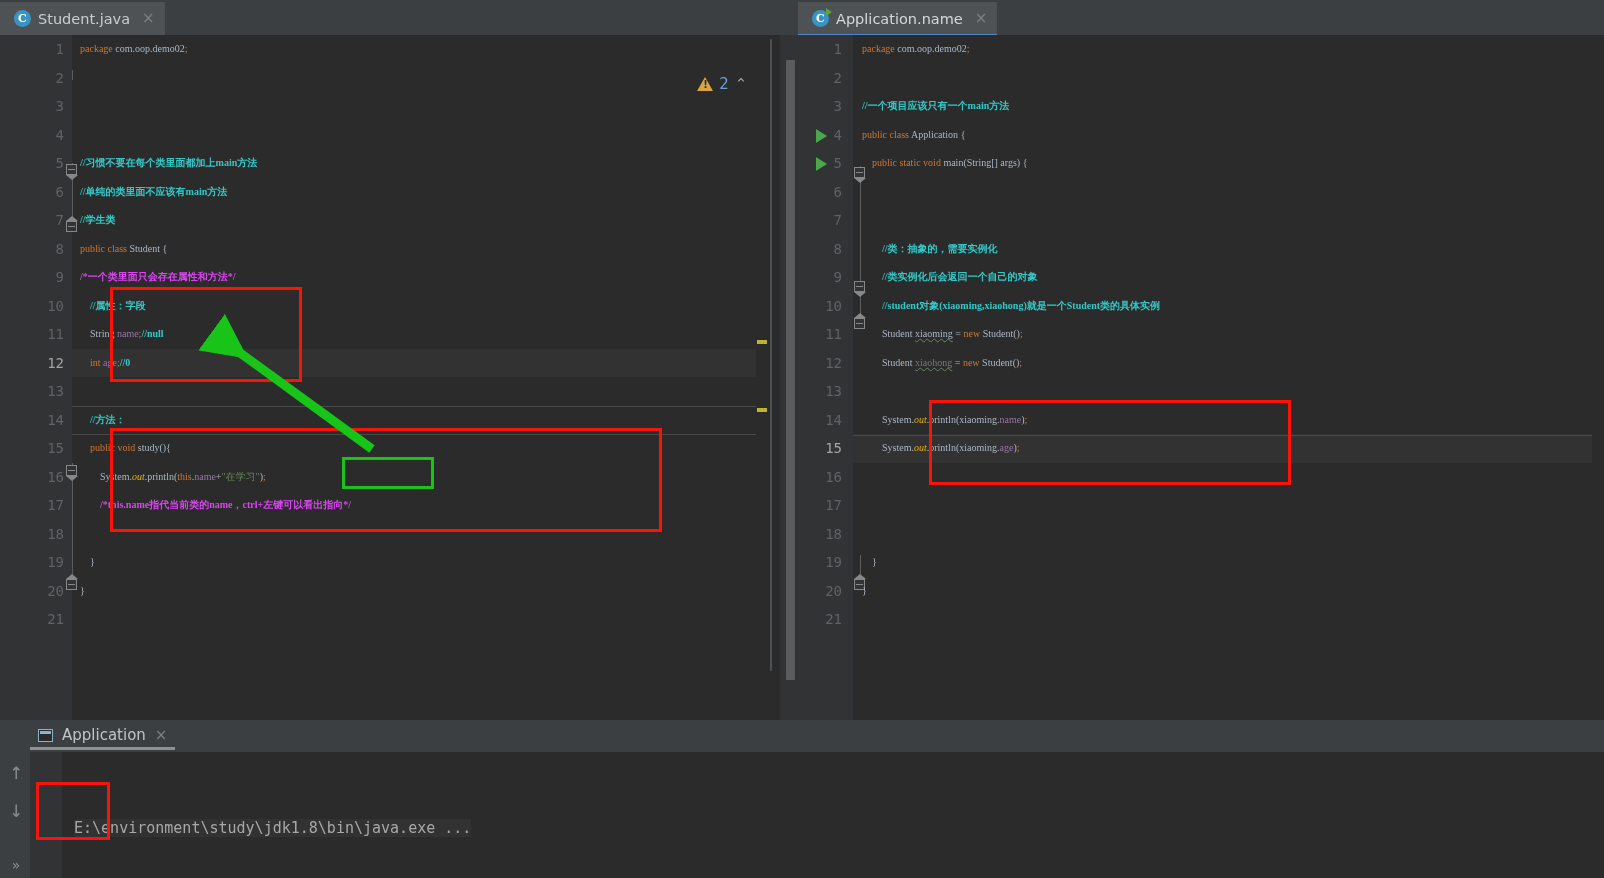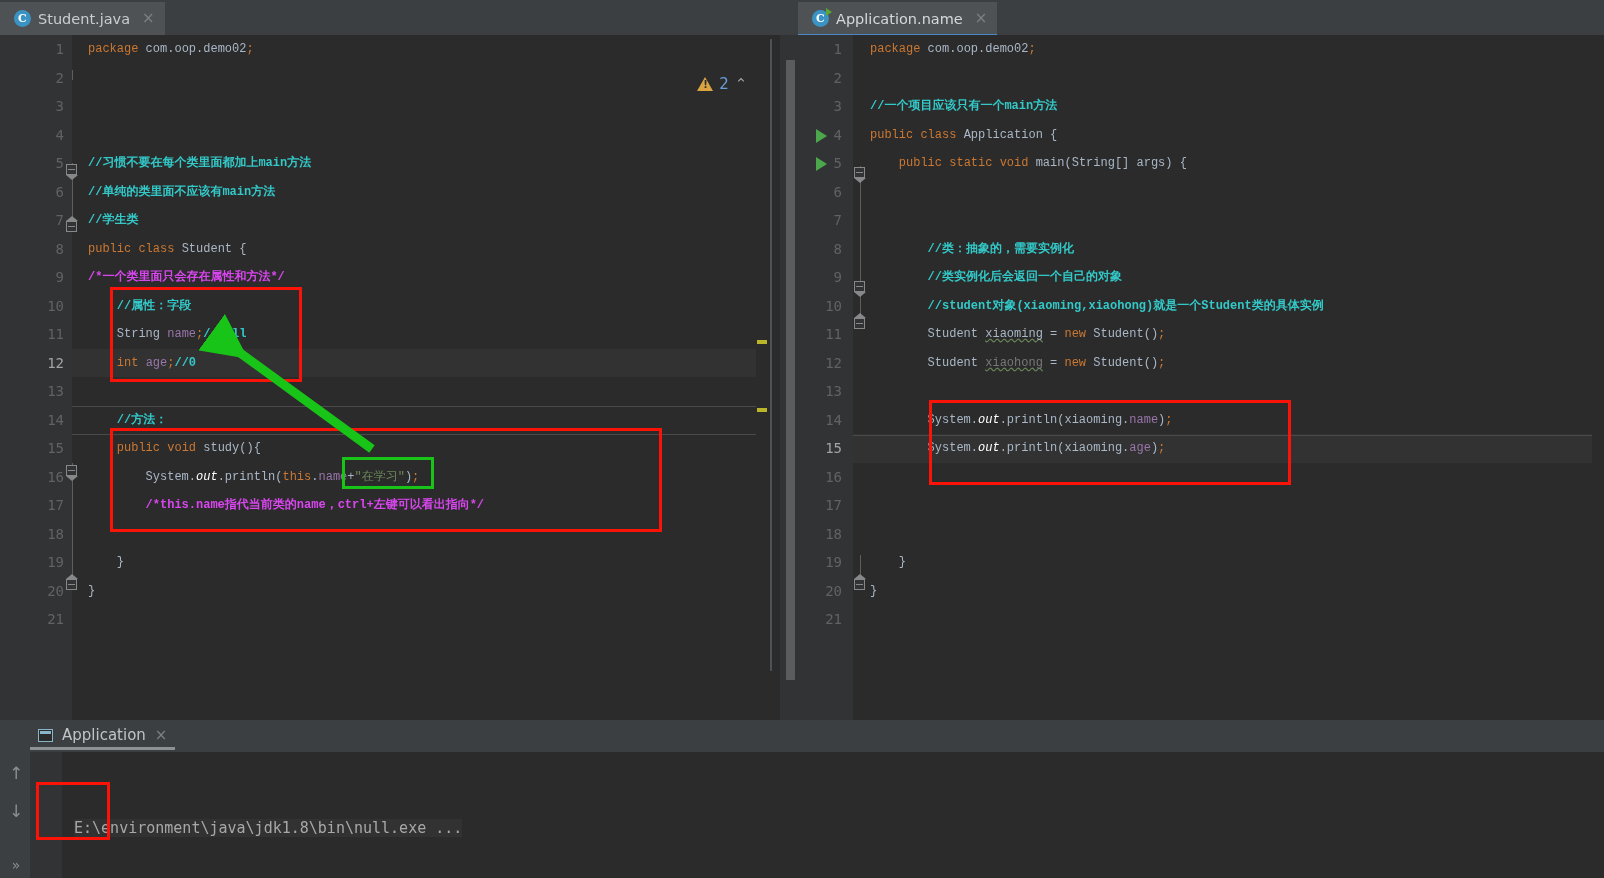--- a/index.html
+++ b/index.html
@@ -68,39 +68,39 @@
 
   .lnum {
     position: absolute; right: 10px;
     font-family: "DejaVu Sans Mono", monospace;
     font-size: 14px; color: #606366; text-align: right;
     line-height: 28.5px; height: 28.5px; width: 40px;
   }
   .lnum.cur { color: #a4a3a3; }
 
   .code {
-    position: absolute; top: 0; left: 8px; width: 100%; height: 100%;
-    font-family: Liberation Mono, monospace; font-size: 12px;
+    position: absolute; top: 0; left: 0; width: 100%; height: 100%;
+    font-family: Liberation Serif, serif; font-size: 10px;
     white-space: pre; color: #a9b7c6;
   }
   .ln { position: absolute; height: 28.5px; line-height: 28.5px; white-space: pre; }
   .pane.left  .ln { left: 80px; }
   .pane.right .ln { left: 862px; }
 
   
   .curline { position: absolute; height: 28.5px; background: #323232; }
 
   
   .kw   { color: #cc7832; }
   .fld  { color: #9876aa; }
   .str  { color: #6a8759; }
   .cmt2 { color: #33c9c9; font-weight: bold; }
   .blk  { color: #d946ef; font-weight: bold; }
   .pln  { color: #a9b7c6; }
-  .ital { color: #ffffff; font-style: italic; }
+  .ital { color: #eab308; font-style: italic; }
   .semi { color: #cc7832; }
   .wavy { text-decoration: underline wavy #6a8759; text-decoration-skip-ink: none; }
 
   
   .fold {
     position: absolute; width: 11px; height: 11px;
     border: 1px solid #888; background: #313335;
   }
   .fold.open::before {
     content: ""; position: absolute; left: 1px; right: 1px; top: 4px;
@@ -346,21 +346,21 @@
 
     <div class="console-side">
       <div class="side-btn" style="top:12px;">↑</div>
       <div class="side-btn" style="top:50px;">↓</div>
       <div class="side-btn" style="top:104px; font-size:14px;">»</div>
     </div>
 
     <div class="console-body">
       <div class="console-gutter"></div>
       <div class="console-text">
-        <div><span class="path">E:\environment\java\jdk1.8\bin\null.exe ...</span></div>
+        <div><span class="path">E:\environment\study\jdk1.8\bin\java.exe ...</span></div>
         
         
       </div>
     </div>
   </div>
 
   <div class="anno rbox" style="left:110px; top:287px; width:192px; height:95px;"></div>
 
   <div class="anno rbox" style="left:110px; top:428px; width:552px; height:104px;"></div>
 

